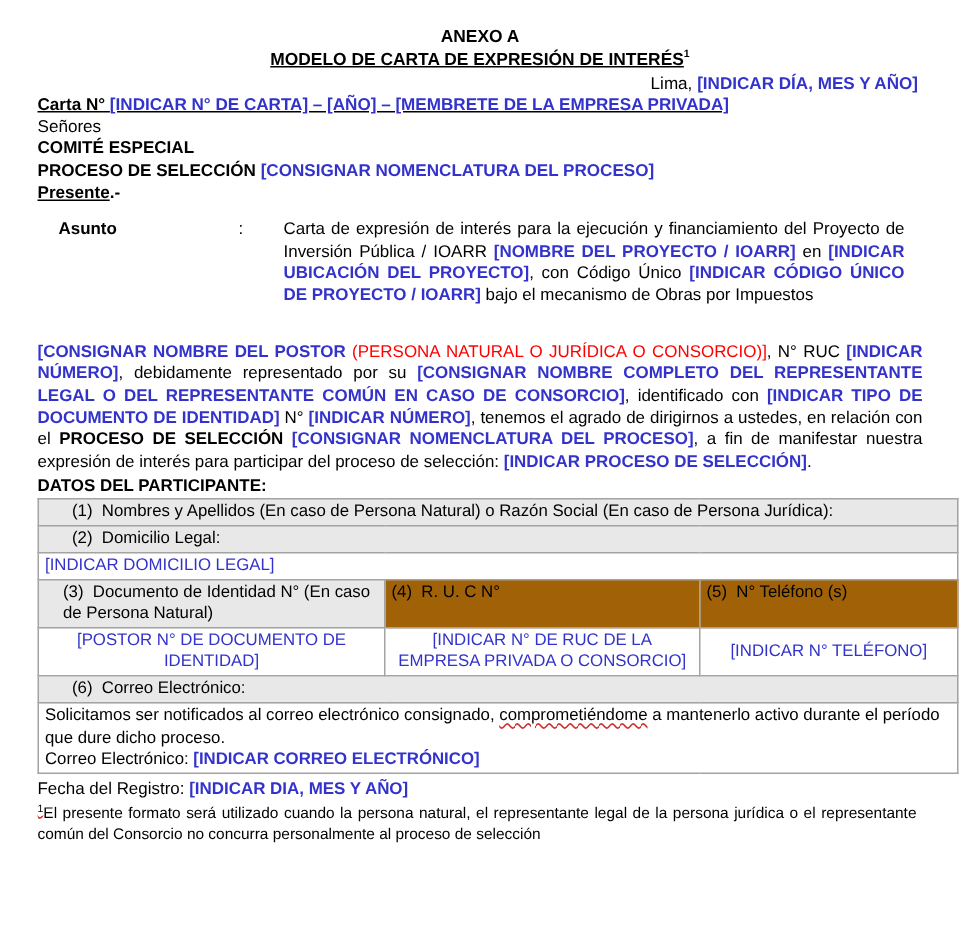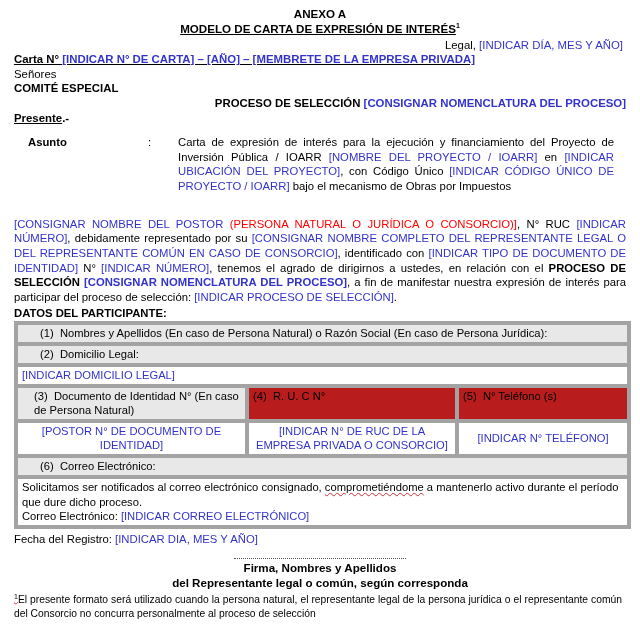--- a/index.html
+++ b/index.html
@@ -13,27 +13,27 @@
     font-family: "Liberation Sans", sans-serif;
     color: #000000;
     font-size: 11.2px;
     line-height: 1.24;
     overflow: hidden;
   }
   .page {
     position: relative;
     width: 640px;
     height: 633px;
-    padding: 1px;
+    padding: 12px;
     box-sizing: border-box;
   }
   .inner {
     padding: 5px 13px 0 13px;
   }
-  .blue { color: #3333cc; }
+  .blue { color: #3333cc; font-weight: bold; }
   .red  { color: #ff0000; }
   .b    { font-weight: bold; }
 
   .title-line {
     text-align: center;
     font-weight: bold;
     font-size: 11.6px;
     line-height: 1.32;
   }
   .title-line.t2 { text-decoration: underline; }
@@ -49,21 +49,21 @@
     margin-top: 1px;
     padding-right: 3px;
   }
   .addr {
     font-size: 11.4px;
     line-height: 1.30;
   }
   .addr .l1 { font-weight: bold; text-decoration: underline; }
   .addr .l2 { font-weight: normal; }
   .addr .l3 { font-weight: bold; }
-  .addr .l4 { font-weight: bold; text-align: right; }
+  .addr .l4 { font-weight: bold; }
   .addr .l5 { font-weight: bold; }
   .addr .l5u { text-decoration: underline; margin-top: 25px; }
 
   .asunto-row {
     display: flex;
     margin-top: 9px;
     font-size: 11.3px;
   }
   .asunto-label {
     font-weight: bold;
@@ -96,21 +96,21 @@
     font-weight: bold;
   }
 
   table.t {
     border-collapse: collapse;
     width: 613px;
     margin-top: 1px;
     table-layout: fixed;
   }
   table.t td {
-    border: 4px solid #a3a3a3;
+    border: 1px solid #a3a3a3;
     padding: 1px 4px 2px 4px;
     vertical-align: top;
     font-size: 11.2px;
     line-height: 1.26;
   }
   td.hd {
     background: #e8e8e8;
   }
   td.hd .num { padding-left: 18px; }
   td.val {
@@ -123,21 +123,21 @@
     text-align: center;
     padding-top: 4px;
     padding-bottom: 4px;
   }
   td.hd3 {
     background: #e8e8e8;
     vertical-align: top;
   }
   td.hd3 .ind { padding-left: 12px; display: block; }
   td.hd3c {
-    background: #b91c1c;
+    background: #a16207;
     vertical-align: middle;
     padding-left: 16px;
   }
   .squig {
     text-decoration: underline;
     text-decoration-style: wavy;
     text-decoration-color: #d03030;
     text-decoration-thickness: 1px;
   }
   .fecha {
@@ -174,21 +174,21 @@
 </style>
 </head>
 <body>
 
 <div class="page">
  <div class="inner">
 
   <div class="title-line">ANEXO A</div>
   <div class="title-line t2"><span>MODELO DE CARTA DE EXPRESIÓN DE INTERÉS</span><sup class="fn">1</sup></div>
 
-  <div class="date-line"><span>Legal, </span><span class="blue">[INDICAR DÍA, MES Y AÑO]</span></div>
+  <div class="date-line"><span>Lima, </span><span class="blue">[INDICAR DÍA, MES Y AÑO]</span></div>
 
   <div class="addr">
     <div class="l1"><span>Carta N° </span><span class="blue">[INDICAR N° DE CARTA] – [AÑO] – [MEMBRETE DE LA EMPRESA PRIVADA]</span></div>
     <div class="l2">Señores</div>
     <div class="l3">COMITÉ ESPECIAL</div>
     <div class="l4"><span>PROCESO DE SELECCIÓN </span><span class="blue">[CONSIGNAR NOMENCLATURA DEL PROCESO]</span></div>
     <div class="l5"><span class="l5u">Presente</span><span>.-</span></div>
   </div>
 
   <div class="asunto-row">
@@ -236,22 +236,17 @@
         <td colspan="3">
           <div><span>Solicitamos ser notificados al correo electrónico consignado, </span><span class="squig">comprometiéndome</span><span> a mantenerlo activo durante el período que dure dicho proceso.</span></div>
           <div><span>Correo Electrónico: </span><span class="blue">[INDICAR CORREO ELECTRÓNICO]</span></div>
         </td>
       </tr>
     </tbody>
   </table>
 
   <div class="fecha"><span>Fecha del Registro: </span><span class="blue">[INDICAR DIA, MES Y AÑO]</span></div>
 
-  <div class="sig-wrap">
-    <div class="dotline"></div>
-    <div class="sig-line">Firma, Nombres y Apellidos</div>
-    <div class="sig-line">del Representante legal o común, según corresponda</div>
-  </div>
 
   <div class="footnote"><sup class="fnm">1</sup><span>El presente formato será utilizado cuando la persona natural, el representante legal de la persona jurídica o el representante común del Consorcio no concurra personalmente al proceso de selección</span></div>
 
  </div>
 </div>
 
 </body></html>

